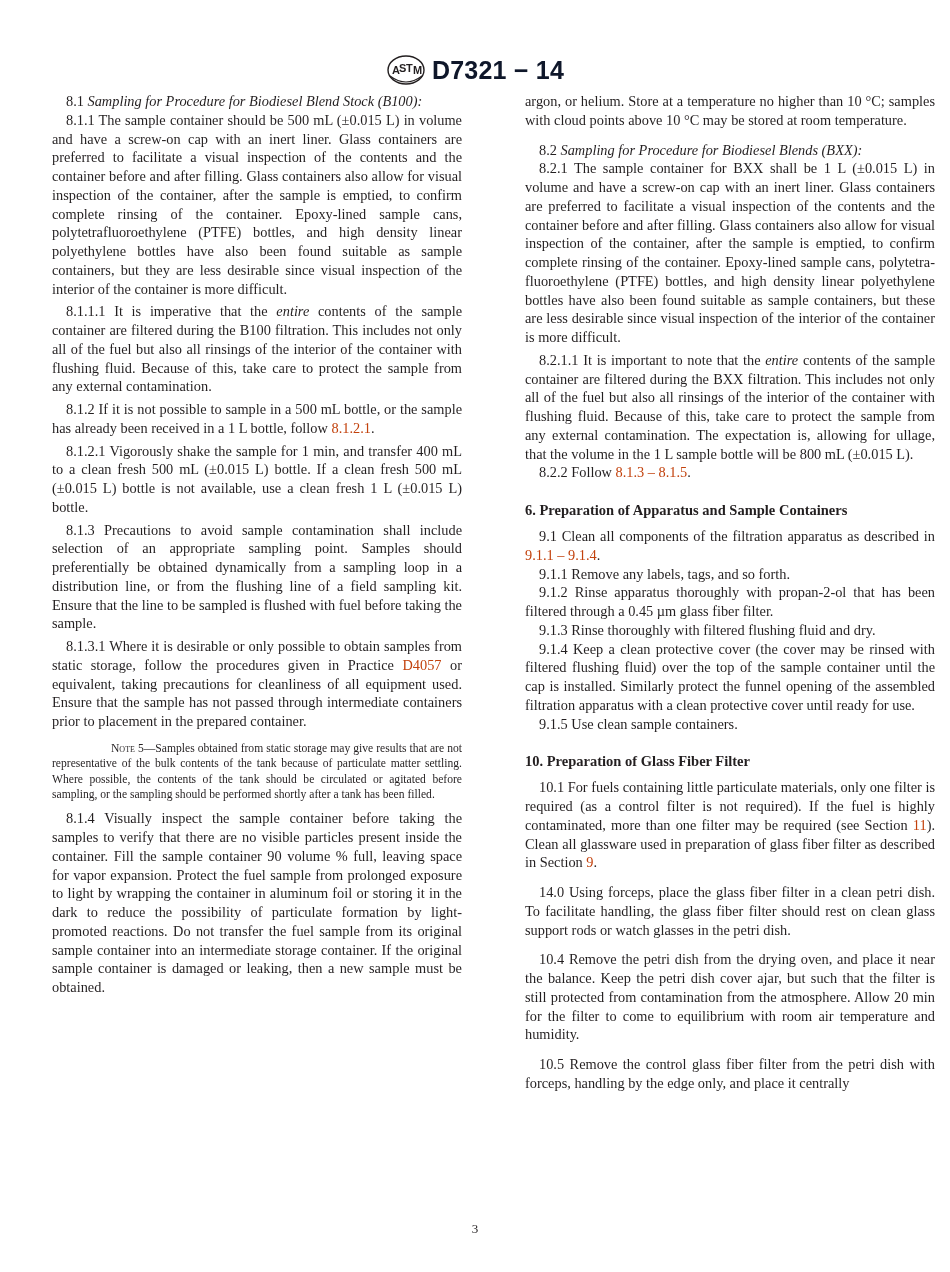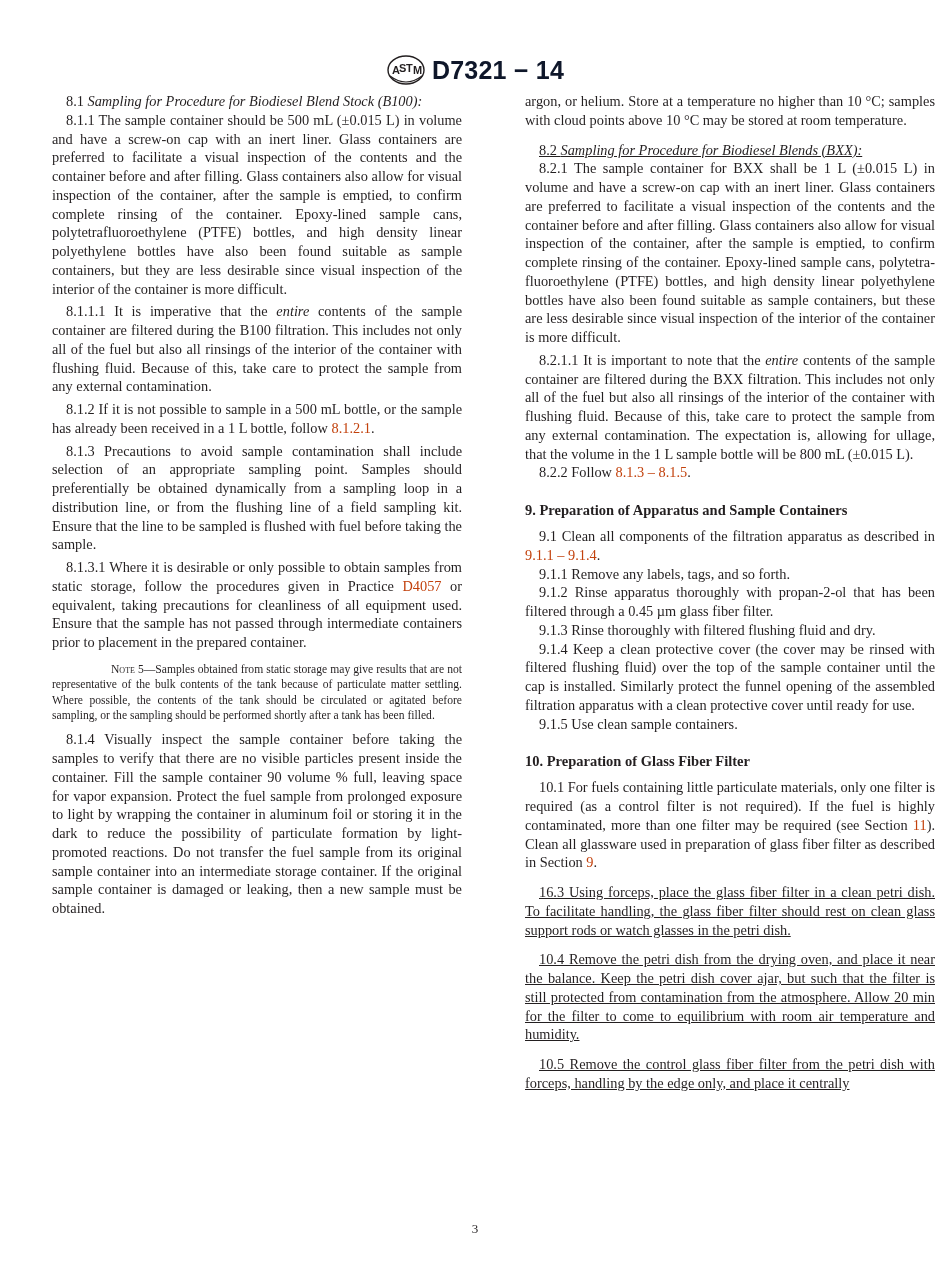--- a/index.html
+++ b/index.html
@@ -12,21 +12,21 @@
             font-size: 25px; letter-spacing: 0.2px; color: #0f172a; }
   .col { position: absolute; top: 92px; width: 410px; font-size: 14.35px; line-height: 18.75px;
          text-align: justify; }
   .col.left { left: 52px; }
   .col.right { left: 489px; margin-left: 36px; }
   .col p { margin: 0; text-indent: 14px; hyphens: manual; }
   .col p.noindent { text-indent: 0; }
   .col h2 { font-size: 14.5px; font-weight: bold; margin: 0 0 7px 0; line-height: 20px;
             font-family: "Liberation Serif", serif; }
   .col .gap { margin-top: 4px; }
-  .col .gap-lg { margin-top: 11px; text-decoration: underline; }
+  .col .gap-lg { margin-top: 11px; }
   .note { font-size: 11.6px; line-height: 15.4px; text-indent: 14px; margin: 10px 0 7px 0 !important; }
   .note .sc { font-variant: small-caps; margin-left: 45px; }
   .link { color: #c2410c; }
   em { font-style: italic; }
   .page-num { position: absolute; top: 1221px; left: 0; width: 950px; text-align: center;
               font-size: 13px; color: #231f20; }
 </style>
 </head>
 <body>
 
@@ -40,41 +40,42 @@
     <text x="27" y="20" font-family="Liberation Sans, sans-serif" font-weight="bold" font-size="11" fill="#231f20">M</text>
   </svg>
   <span class="doc-id">D7321 − 14</span>
 </div>
 
 <div class="col left">
   <p><span>8.1 </span><em>Sampling for Procedure for Biodiesel Blend Stock (B100):</em></p>
   <p>8.1.1  The sample container should be 500 mL (±0.015 L) in volume and have a screw-on cap with an inert liner. Glass containers are preferred to facilitate a visual inspection of the contents and the container before and after filling. Glass containers also allow for visual inspection of the container, after the sample is emptied, to confirm complete rinsing of the container. Epoxy-lined sample cans, polytetrafluoroethylene (PTFE) bottles, and high density linear polyethylene bottles have also been found suitable as sample containers, but they are less desirable since visual inspection of the interior of the container is more difficult.</p>
   <p class="gap"><span>8.1.1.1  It is imperative that the </span><em>entire</em><span> contents of the sample container are filtered during the B100 filtration. This includes not only all of the fuel but also all rinsings of the interior of the container with flushing fluid. Because of this, take care to protect the sample from any external contamination.</span></p>
   <p class="gap"><span>8.1.2  If it is not possible to sample in a 500 mL bottle, or the sample has already been received in a 1 L bottle, follow </span><a class="link">8.1.2.1</a><span>.</span></p>
+  <p class="gap">8.1.2.1  Vigorously shake the sample for 1 min, and transfer 400 mL to a clean fresh 500 mL (±0.015 L) bottle. If a clean fresh 500 mL (±0.015 L) bottle is not available, use a clean fresh 1 L (±0.015 L) bottle.</p>
   <p class="gap">8.1.3  Precautions to avoid sample contamination shall in­clude selection of an appropriate sampling point. Samples should preferentially be obtained dynamically from a sampling loop in a distribution line, or from the flushing line of a field sampling kit. Ensure that the line to be sampled is flushed with fuel before taking the sample.</p>
   <p class="gap"><span>8.1.3.1  Where it is desirable or only possible to obtain samples from static storage, follow the procedures given in Practice </span><a class="link">D4057</a><span> or equivalent, taking precautions for cleanli­ness of all equipment used. Ensure that the sample has not passed through intermediate containers prior to placement in the prepared container.</span></p>
   <p class="note"><span class="sc">Note 5</span><span>—Samples obtained from static storage may give results that are not representative of the bulk contents of the tank because of particulate matter settling. Where possible, the contents of the tank should be circulated or agitated before sampling, or the sampling should be performed shortly after a tank has been filled.</span></p>
   <p>8.1.4  Visually inspect the sample container before taking the samples to verify that there are no visible particles present inside the container. Fill the sample container 90 volume % full, leaving space for vapor expansion. Protect the fuel sample from prolonged exposure to light by wrapping the container in aluminum foil or storing it in the dark to reduce the possibility of particulate formation by light-promoted reactions. Do not transfer the fuel sample from its original sample container into an intermediate storage container. If the original sample container is damaged or leaking, then a new sample must be obtained.</p>
 </div>
 
 <div class="col right">
   <p class="noindent">argon, or helium. Store at a temperature no higher than 10 °C; samples with cloud points above 10 °C may be stored at room temperature.</p>
   <p class="gap-lg"><span>8.2 </span><em>Sampling for Procedure for Biodiesel Blends (BXX):</em></p>
   <p>8.2.1 The sample container for BXX shall be 1 L (±0.015 L) in volume and have a screw-on cap with an inert liner. Glass containers are preferred to facilitate a visual inspection of the contents and the container before and after filling. Glass containers also allow for visual inspection of the container, after the sample is emptied, to confirm complete rinsing of the container. Epoxy-lined sample cans, polytetra­fluoroethylene (PTFE) bottles, and high density linear polyeth­ylene bottles have also been found suitable as sample containers, but these are less desirable since visual inspection of the interior of the container is more difficult.</p>
   <p class="gap"><span>8.2.1.1  It is important to note that the </span><em>entire</em><span> contents of the sample container are filtered during the BXX filtration. This includes not only all of the fuel but also all rinsings of the interior of the container with flushing fluid. Because of this, take care to protect the sample from any external contamina­tion. The expectation is, allowing for ullage, that the volume in the 1 L sample bottle will be 800 mL (±0.015 L).</span></p>
   <p><span>8.2.2  Follow </span><a class="link">8.1.3 – 8.1.5</a><span>.</span></p>
 
-  <h2 style="margin-top:18px">9.  Preparation of Apparatus and Sample Containers</h2>
+  <h2 style="margin-top:18px">6.  Preparation of Apparatus and Sample Containers</h2>
   <p><span>9.1 Clean all components of the filtration apparatus as described in </span><a class="link">9.1.1 – 9.1.4</a><span>.</span></p>
   <p>9.1.1  Remove any labels, tags, and so forth.</p>
   <p>9.1.2  Rinse apparatus thoroughly with propan-2-ol that has been filtered through a 0.45 µm glass fiber filter.</p>
   <p>9.1.3  Rinse thoroughly with filtered flushing fluid and dry.</p>
   <p>9.1.4  Keep a clean protective cover (the cover may be rinsed with filtered flushing fluid) over the top of the sample container until the cap is installed. Similarly protect the funnel opening of the assembled filtration apparatus with a clean protective cover until ready for use.</p>
   <p>9.1.5  Use clean sample containers.</p>
 
   <h2 style="margin-top:18px">10.  Preparation of Glass Fiber Filter</h2>
   <p><span>10.1 For fuels containing little particulate materials, only one filter is required (as a control filter is not required). If the fuel is highly contaminated, more than one filter may be required (see Section </span><a class="link">11</a><span>). Clean all glassware used in prepa­ration of glass fiber filter as described in Section </span><a class="link">9</a><span>.</span></p>
-  <p class="gap-lg">16.3  Using forceps, place the glass fiber filter in a clean petri dish. To facilitate handling, the glass fiber filter should rest on clean glass support rods or watch glasses in the petri dish.</p>
+  <p class="gap-lg">14.0  Using forceps, place the glass fiber filter in a clean petri dish. To facilitate handling, the glass fiber filter should rest on clean glass support rods or watch glasses in the petri dish.</p>
   <p class="gap-lg">10.4  Remove the petri dish from the drying oven, and place it near the balance. Keep the petri dish cover ajar, but such that the filter is still protected from contamination from the atmo­sphere. Allow 20 min for the filter to come to equilibrium with room air temperature and humidity.</p>
   <p class="gap-lg">10.5  Remove the control glass fiber filter from the petri dish with forceps, handling by the edge only, and place it centrally</p>
 </div>
 
 <div class="page-num">3</div>
 
 </body></html>

